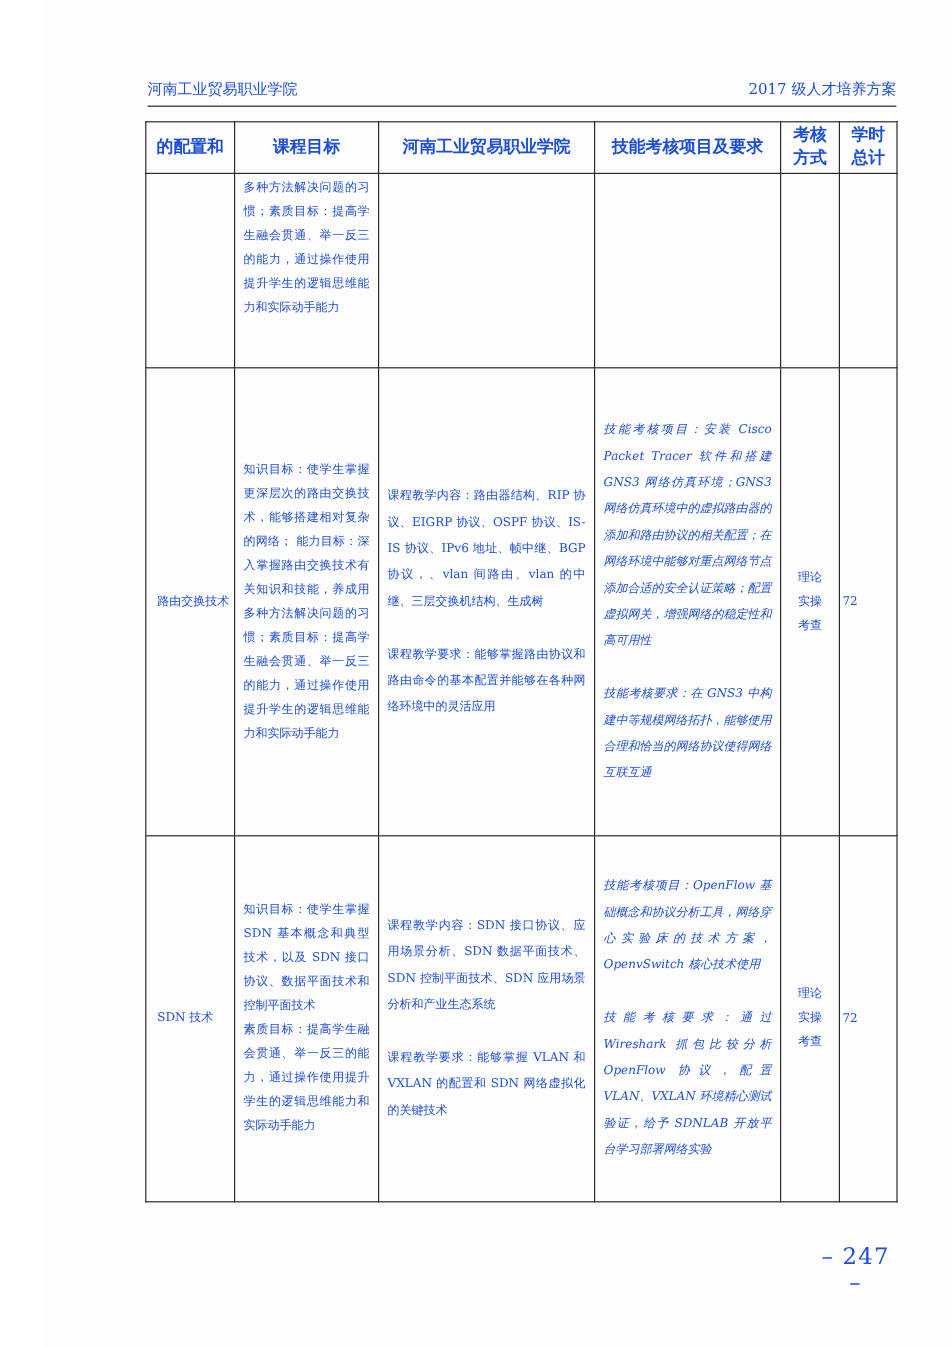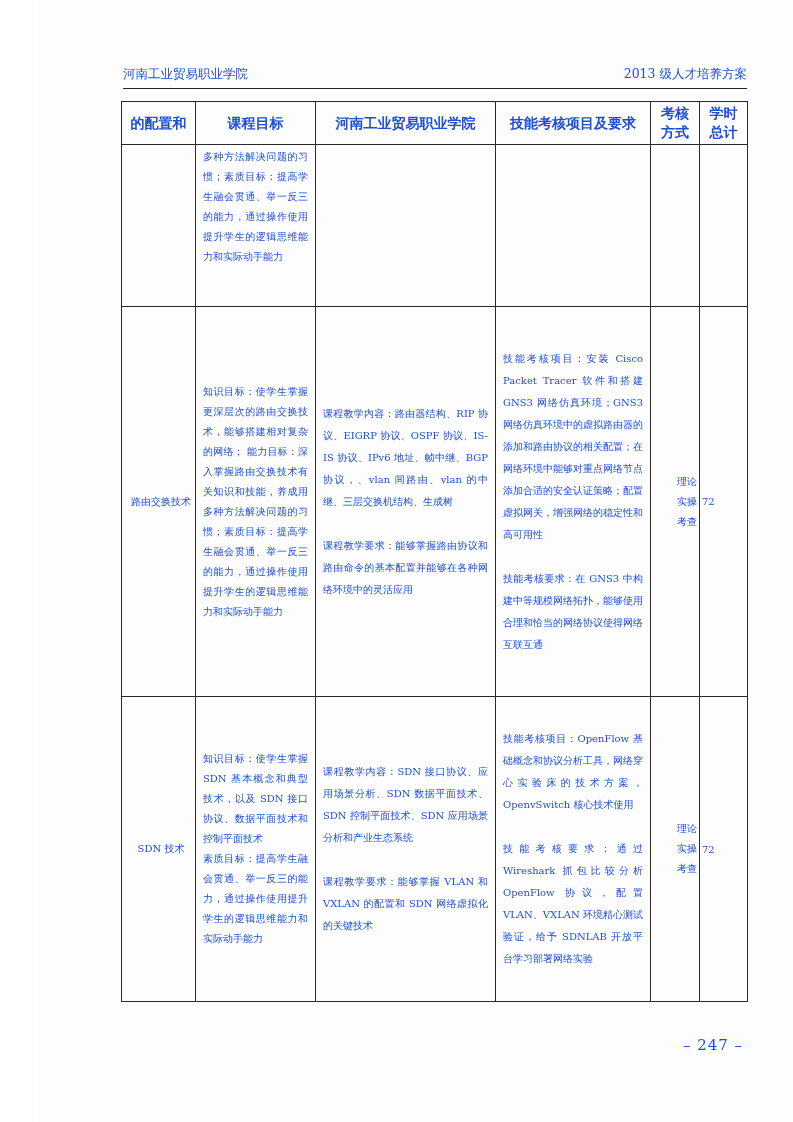--- a/index.html
+++ b/index.html
@@ -53,50 +53,50 @@
   .row-sdn    { height: 305px; }
 
   .cell {
     font-size: 10px;
     vertical-align: middle;
     white-space: pre-line;
     text-align: justify;
     padding: 4px 7px;
   }
   .cell-name {
-    text-align: center;
+    text-align: left;
     line-height: 20px;
     padding-left: 9px;
     padding-right: 4px;
   }
   .cell-objectives { line-height: 20px; }
   .cell-cont-objectives { vertical-align: top; padding-top: 2px; }
   .cell-content { line-height: 22px; }
-  .cell-skills  { line-height: 22px; }
-  .cell-method  { text-align: right; line-height: 20px; padding: 2px; }
+  .cell-skills  { line-height: 22px; font-style: italic; }
+  .cell-method  { text-align: center; line-height: 20px; padding: 2px; }
   .cell-hours   { text-align: left; padding: 2px; }
 
   .page-number {
     position: absolute;
     top: 1036px;
     left: 640px;
     width: 72px;
     text-align: center;
-    font-size: 15px;
+    font-size: 19px;
     letter-spacing: 1px;
   }
 </style>
 </head>
 <body>
 
 <div class="page">
 
   <div class="page-header">
     <span>河南工业贸易职业学院</span>
-    <span>2013 级人才培养方案</span>
+    <span>2017 级人才培养方案</span>
   </div>
 
   <table class="course-table">
     <colgroup>
       <col style="width:74px">
       <col style="width:120px">
       <col style="width:180px">
       <col style="width:155px">
       <col style="width:49px">
       <col style="width:48px">

